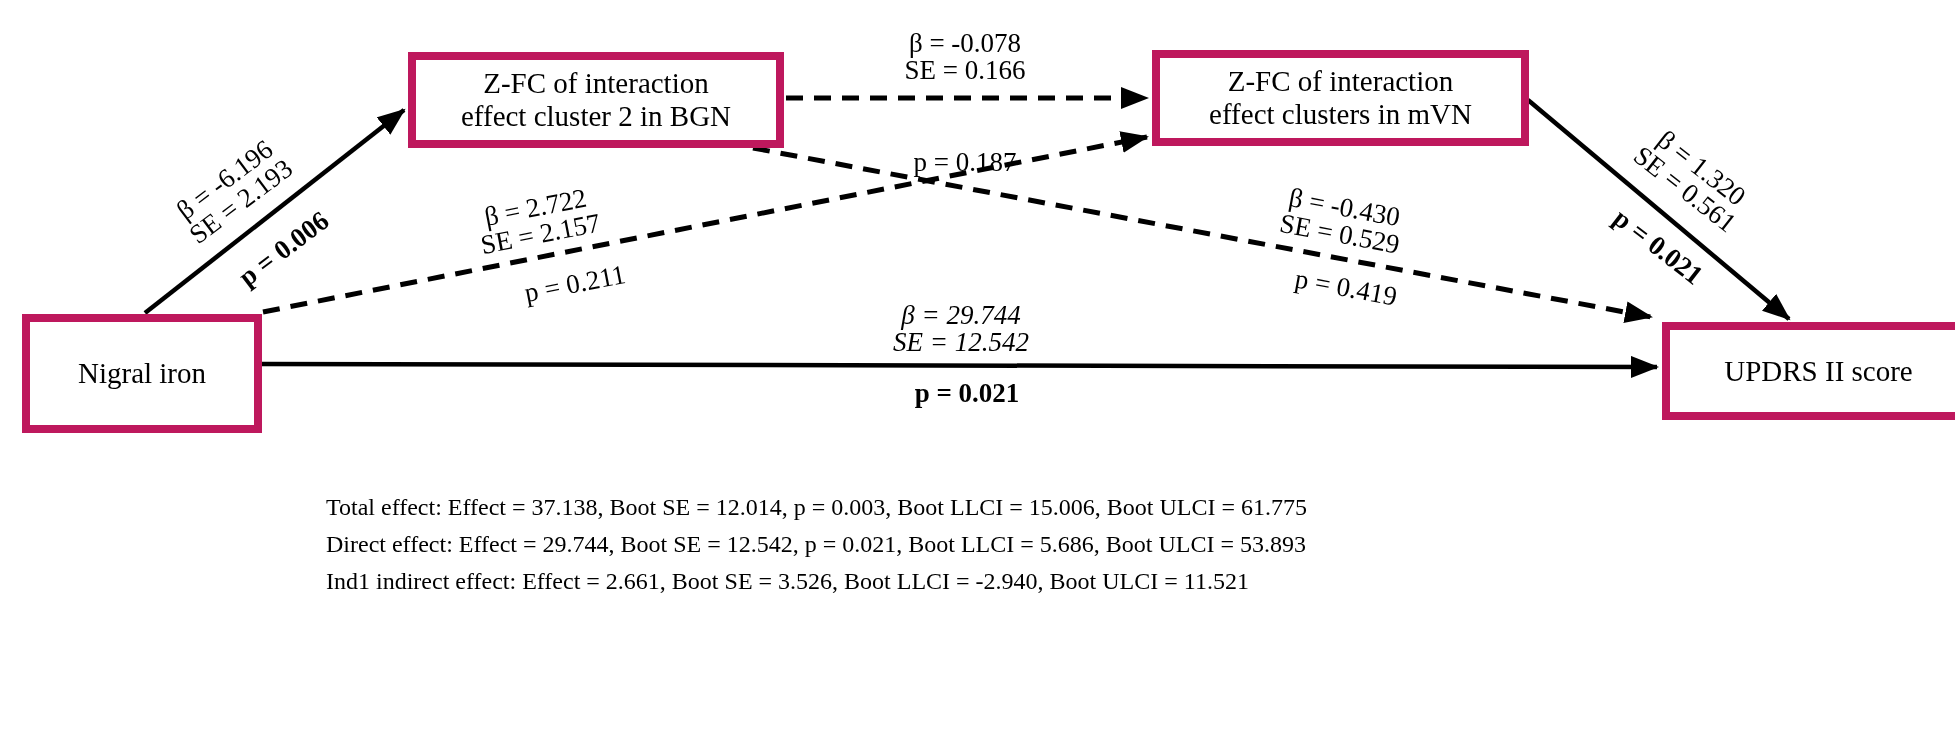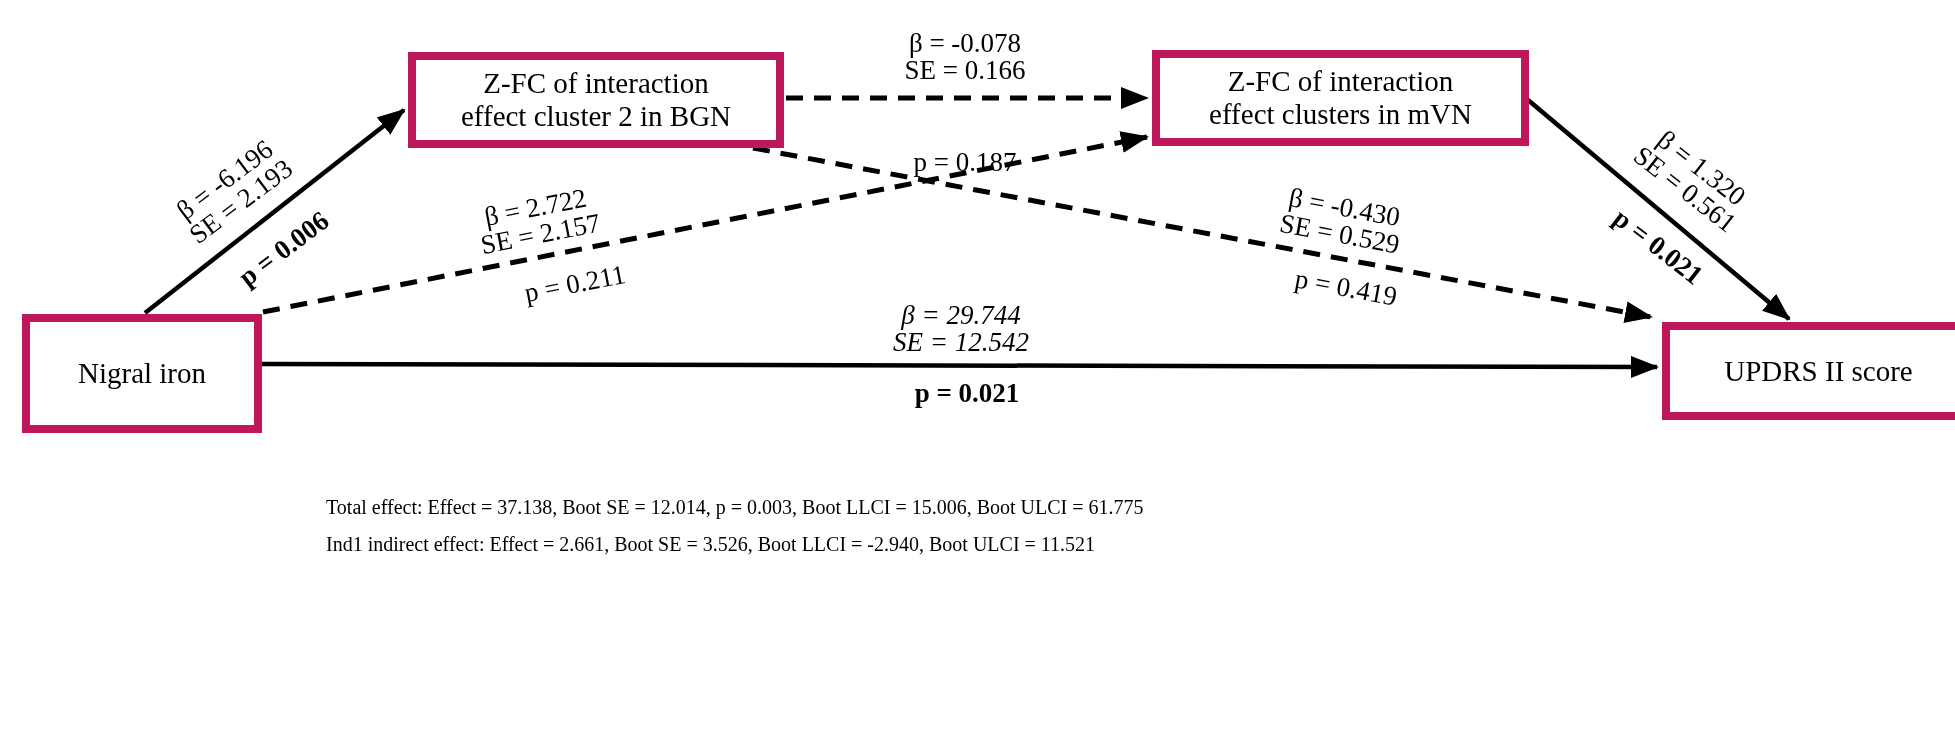--- a/index.html
+++ b/index.html
@@ -31,21 +31,21 @@
     text-align: center;
     font-size: 27px;
     line-height: 27px;
     white-space: nowrap;
   }
   .edge-label.bold { font-weight: 700; }
   .summary {
     position: absolute;
     left: 326px;
     top: 489px;
-    font-size: 20px;
+    font-size: 24px;
     line-height: 37px;
     white-space: nowrap;
   }
 </style>
 </head>
 <body>
 
 <div class="stage">
 
   <svg class="arrows" viewBox="0 0 1955 733" aria-hidden="true">
@@ -103,16 +103,17 @@
   <div class="edge-label bold" style="left:1658px; top:247px; transform:translate(-50%,-50%) rotate(38deg);">p = 0.021</div>
 
   <div class="edge-label" style="left:961px; top:329px; transform:translate(-50%,-50%);font-style:italic;">
     <div>β = 29.744</div>
     <div>SE = 12.542</div>
   </div>
   <div class="edge-label bold" style="left:967px; top:393px; transform:translate(-50%,-50%);">p = 0.021</div>
 
   <div class="summary">
     <div>Total effect: Effect = 37.138, Boot SE = 12.014, p = 0.003, Boot LLCI = 15.006, Boot ULCI = 61.775</div>
+    <div>Direct effect: Effect = 29.744, Boot SE = 12.542, p = 0.021, Boot LLCI = 5.686, Boot ULCI = 53.893</div>
     <div>Ind1 indirect effect: Effect = 2.661, Boot SE = 3.526, Boot LLCI = -2.940, Boot ULCI = 11.521</div>
   </div>
 
 </div>
 
 </body></html>

